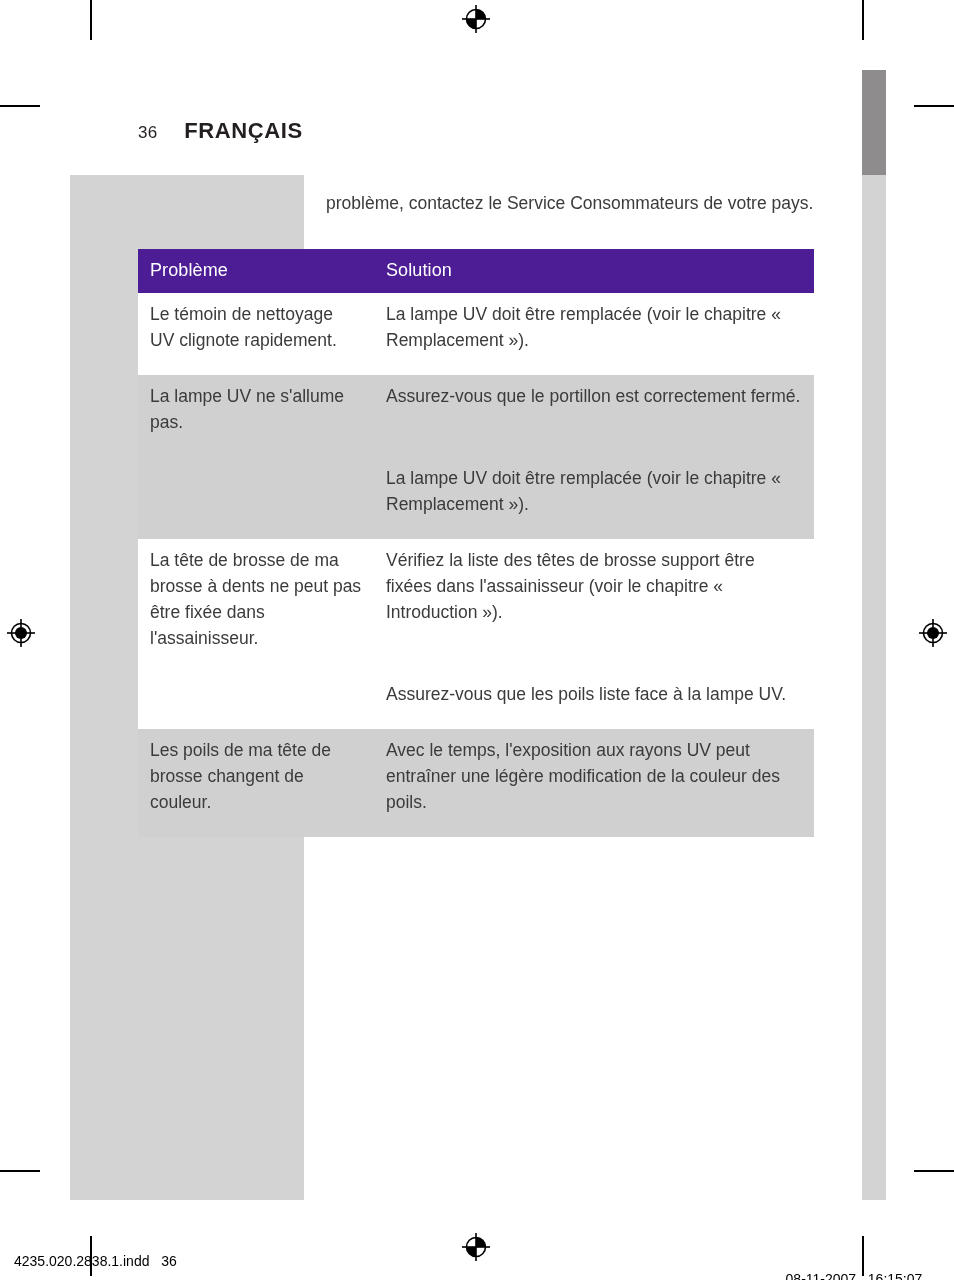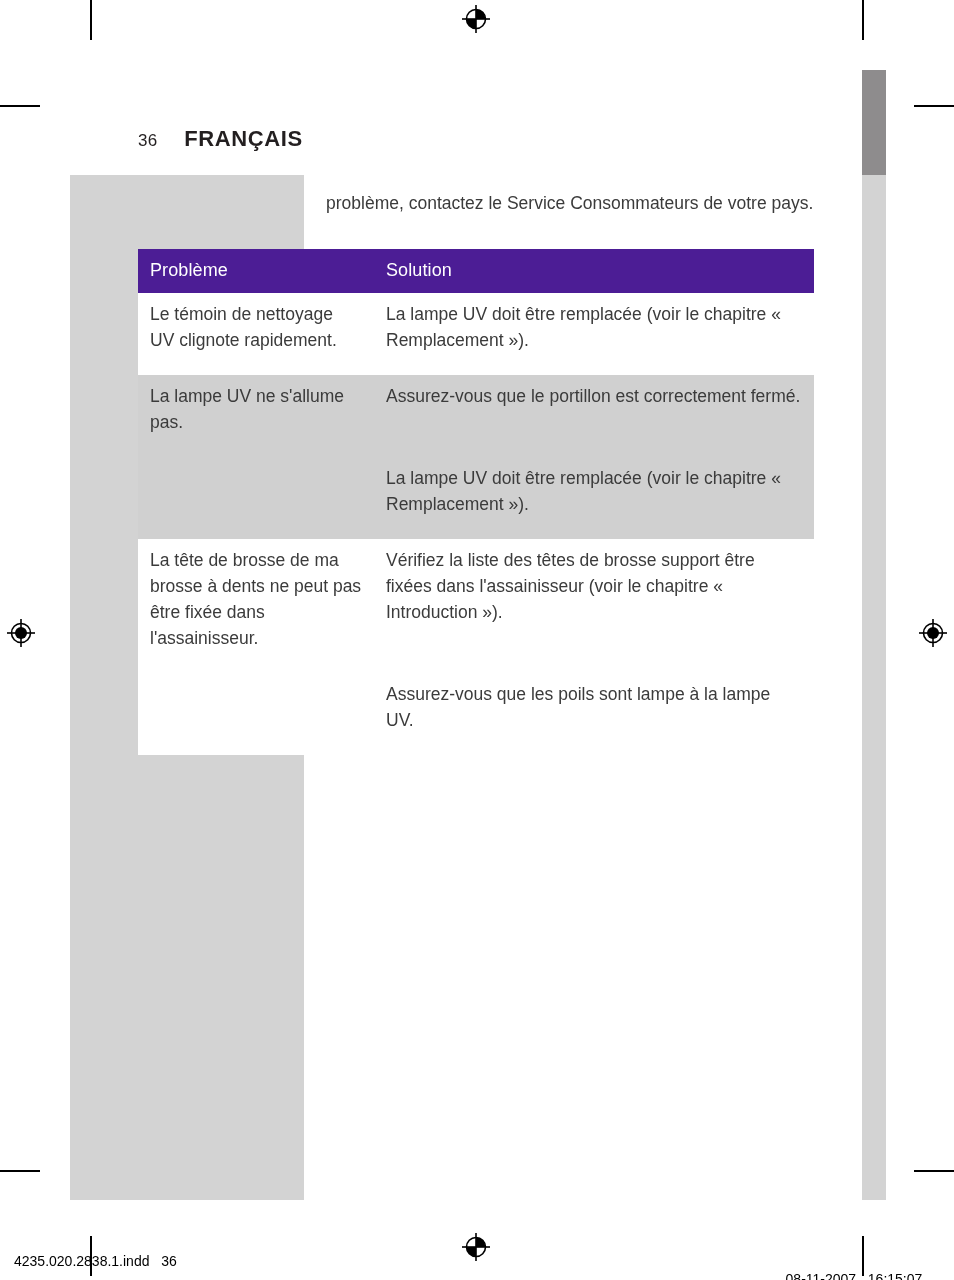--- a/index.html
+++ b/index.html
@@ -73,21 +73,20 @@
   .page-number {
     font-size: 17px;
     color: #231f20;
     letter-spacing: 0.2px;
   }
   .page-title {
     font-size: 22px;
     font-weight: bold;
     color: #231f20;
     letter-spacing: 0.6px;
-    margin-top: 8px;
   }
 
   
   .intro {
     position: absolute;
     left: 326px;
     top: 172px;
     width: 490px;
     font-size: 17.5px;
     line-height: 27px;
@@ -231,21 +230,25 @@
         <tr class="shade">
           <td></td>
           <td>La lampe UV doit être remplacée (voir le chapitre « Remplacement »).</td>
         </tr>
         <tr class="plain">
           <td>La tête de brosse de ma brosse à dents ne peut pas être fixée dans l'assainisseur.</td>
           <td>Vérifiez la liste des têtes de brosse support être fixées dans l'assainisseur (voir le chapitre « Introduction »).</td>
         </tr>
         <tr class="plain">
           <td></td>
-          <td>Assurez-vous que les poils sont lampe à la lampe UV.</td>
+          <td>Assurez-vous que les poils liste face à la lampe UV.</td>
+        </tr>
+        <tr class="shade">
+          <td>Les poils de ma tête de brosse changent de couleur.</td>
+          <td>Avec le temps, l'exposition aux rayons UV peut entraîner une légère modification de la couleur des poils.</td>
         </tr>
       </tbody>
   </table>
 
   <div class="slug-sep" style="left:90px; top:1236px; height:40px;"></div>
   <div class="footer-left">4235.020.2838.1.indd   36</div>
   <div class="slug-sep" style="left:862px; top:1236px; height:40px;"></div>
   <div class="footer-right">
     <span>08-11-2007</span><span>   </span><span>16:15:07</span>
   </div>

